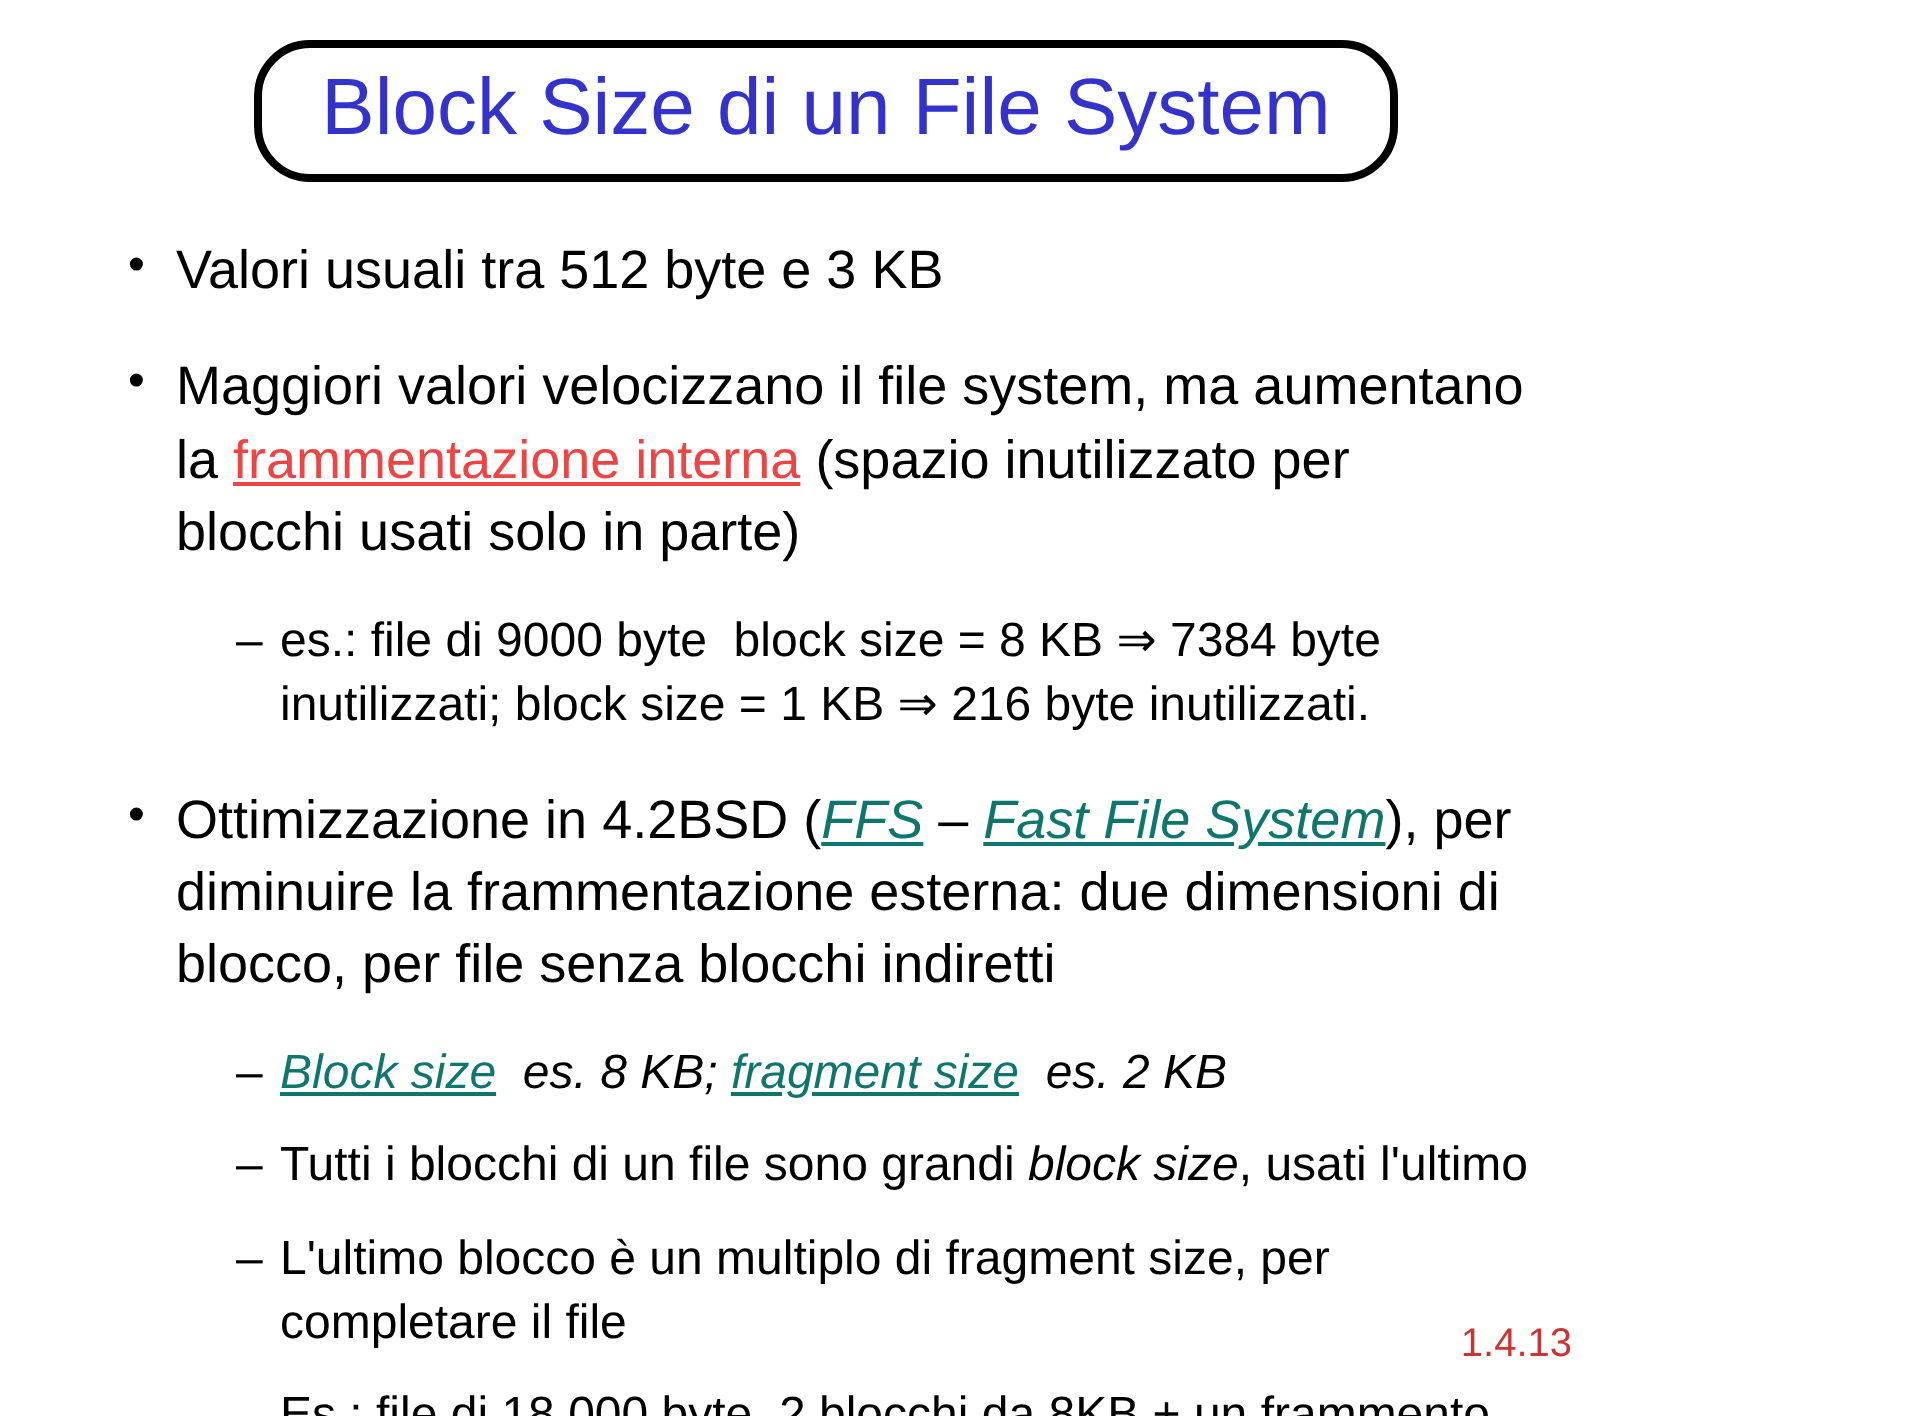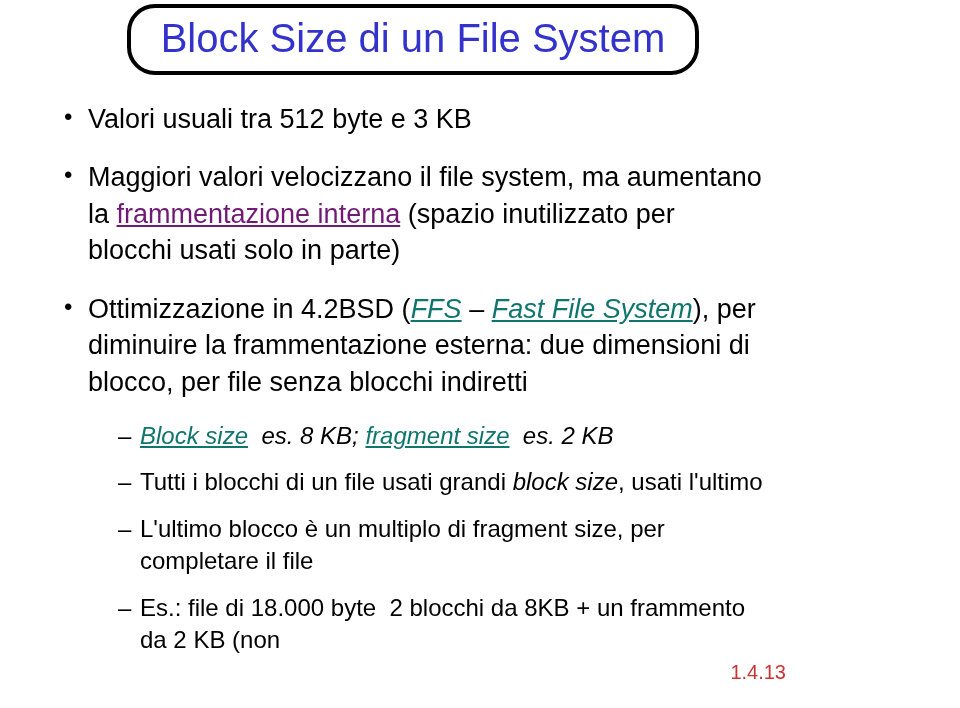--- a/index.html
+++ b/index.html
@@ -9,21 +9,21 @@
     height: 708px;
     background: #ffffff;
     font-family: Arial, Helvetica, sans-serif;
     color: #000000;
     overflow: hidden;
   }
   .slide {
     position: relative;
     width: 816px;
     height: 708px;
-    padding: 4px 50px 20px 60px;
+    padding: 20px 50px 20px 60px;
     box-sizing: border-box;
   }
   .title-box {
     border: 4px solid #000;
     border-radius: 28px;
     padding: 8px 30px 10px 30px;
     margin: 0 auto 26px auto;
     width: fit-content;
   }
   .title-text {
@@ -66,21 +66,21 @@
     margin-bottom: 14px;
   }
   ul.level2 > li::before {
     content: "–";
     position: absolute;
     left: 0;
     top: 0;
     font-size: 24px;
   }
   .blue-underline {
-    color: #701a75;
+    color: #ef4444;
     text-decoration: underline;
   }
   .blue-italic-underline {
     color: #0f766e;
     font-style: italic;
     text-decoration: underline;
   }
   .italic {
     font-style: italic;
   }
@@ -103,30 +103,35 @@
   </div>
 
   <ul class="level1">
 
     <li>
       <span>Valori usuali tra 512 byte e 3 KB</span>
     </li>
 
     <li>
       <span>Maggiori valori velocizzano il file system, ma aumentano la </span><span class="blue-underline">frammentazione interna</span><span> (spazio inutilizzato per blocchi usati solo in parte)</span>
+      <ul class="level2">
+        <li>
+          <span>es.: file di 9000 byte ­ block size = 8 KB ⇒ 7384 byte inutilizzati; block size = 1 KB ⇒ 216 byte inutilizzati.</span>
+        </li>
+      </ul>
     </li>
 
     <li>
       <span>Ottimizzazione in 4.2BSD (</span><span class="blue-italic-underline">FFS</span><span> – </span><span class="blue-italic-underline">Fast File System</span><span>), per diminuire la frammentazione esterna: due dimensioni di blocco, per file senza blocchi indiretti</span>
       <ul class="level2">
         <li class="smallgap">
           <span class="blue-italic-underline">Block size</span><span class="italic"> ­ es. 8 KB; </span><span class="blue-italic-underline">fragment size</span><span class="italic"> ­ es. 2 KB</span>
         </li>
         <li class="smallgap">
-          <span>Tutti i blocchi di un file usati grandi </span><span class="italic">block size</span><span>, usati l'ultimo</span>
+          <span>Tutti i blocchi di un file sono grandi </span><span class="italic">block size</span><span>, usati l'ultimo</span>
         </li>
         <li class="smallgap">
           <span>L'ultimo blocco è un multiplo di fragment size, per completare il file</span>
         </li>
         <li class="smallgap">
           <span>Es.: file di 18.000 byte ­ 2 blocchi da 8KB + un frammento da 2 KB (non</span>
         </li>
       </ul>
     </li>
 

